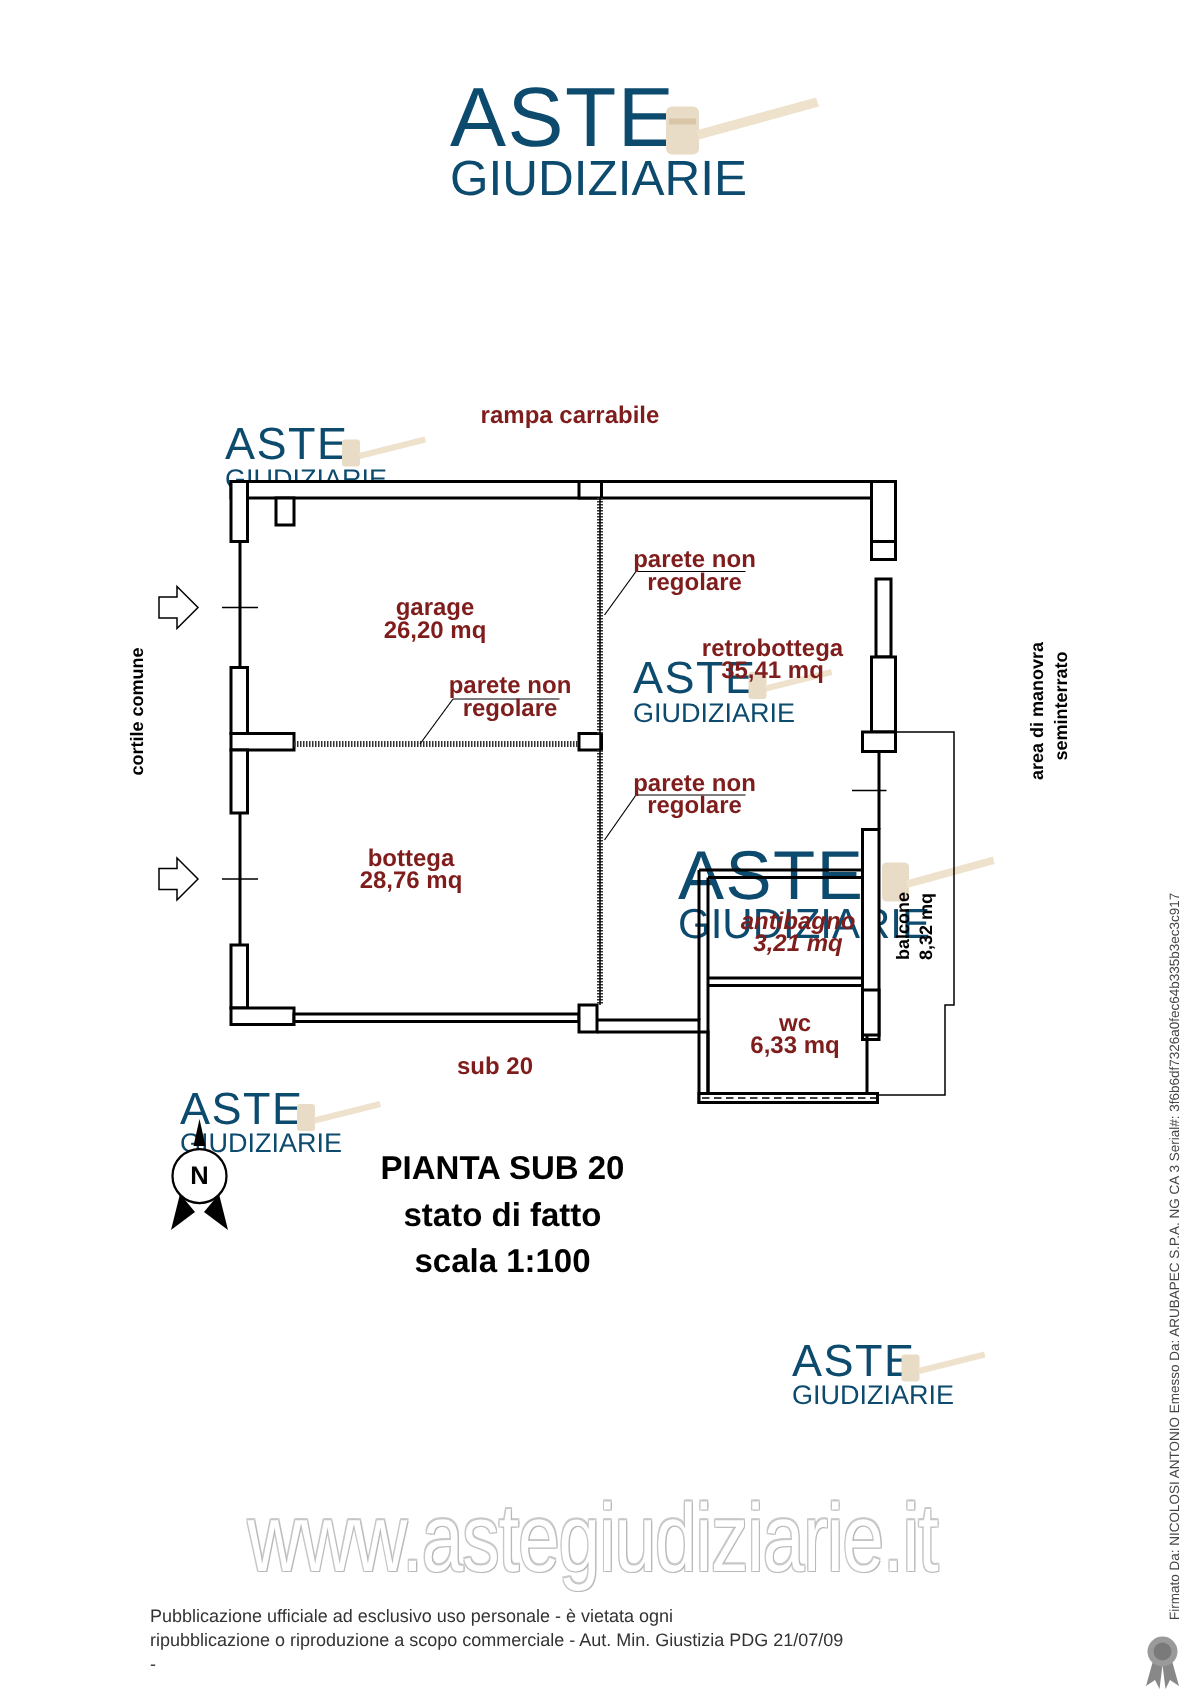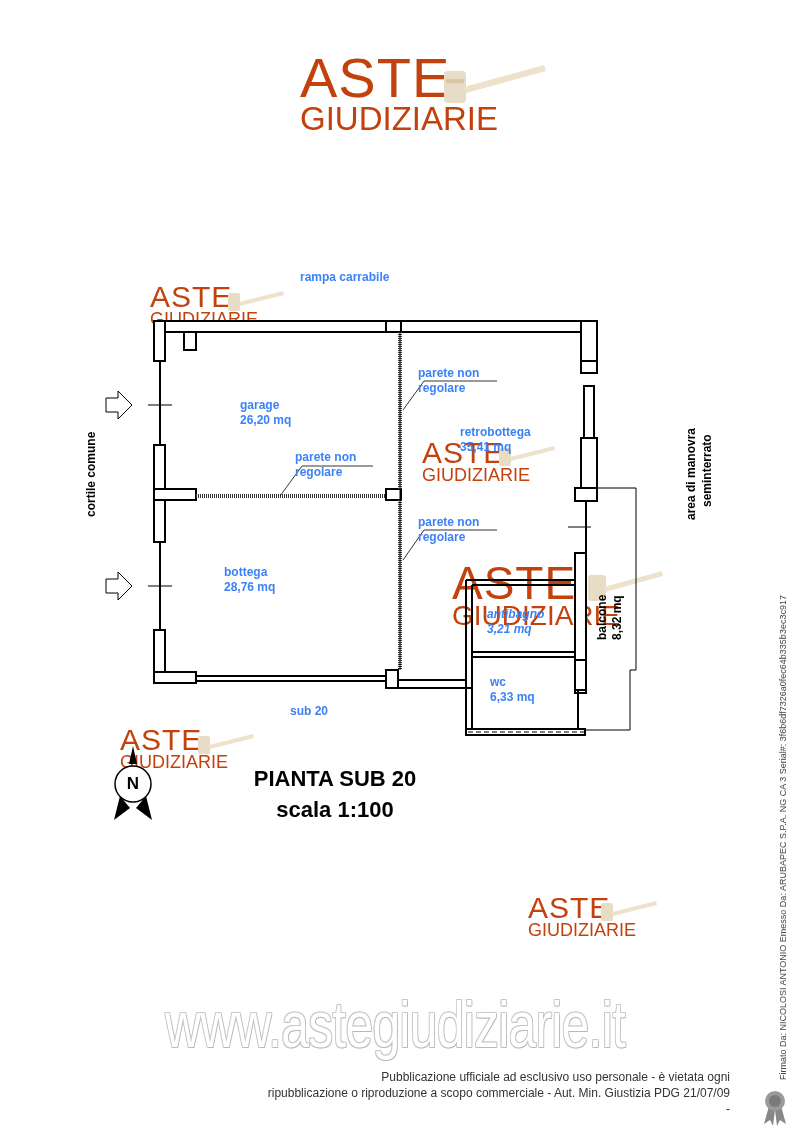--- a/index.html
+++ b/index.html
@@ -1,24 +1,24 @@
 <!DOCTYPE html>
 <html><head>
   <meta charset="utf-8">
   <style>
     html, body { margin: 0; padding: 0; background: #ffffff; }
     body { width: 800px; height: 1131px; position: relative; overflow: hidden; font-family: "Liberation Sans", sans-serif; color: #000; }
     .abs { position: absolute; }
-    .wm { position: absolute; color: #c2410c; font-family: "Liberation Sans", sans-serif; line-height: 1; }
+    .wm { position: absolute; color: #0c4a6e; font-family: "Liberation Sans", sans-serif; line-height: 1; }
     .wm .aste { display: block; letter-spacing: 1px; }
     .wm .giud { display: block; }
-    .label { position: absolute; font-family: "Liberation Sans", sans-serif; font-weight: bold; font-size: 12px; text-align: left; line-height: 15px; color: #3b82f6; }
+    .label { position: absolute; font-family: "Liberation Sans", sans-serif; font-weight: bold; font-size: 16px; text-align: center; line-height: 15px; color: #7f1d1d; }
     .title { position: absolute; font-family: "Liberation Sans", sans-serif; font-weight: bold; text-align: center; color: #000; }
     .vert { position: absolute; font-weight: bold; font-size: 12px; transform-origin: left top; transform: rotate(-90deg); white-space: nowrap; }
-    .footer { position: absolute; font-size: 12px; color: #333; text-align: right; line-height: 16px; }
+    .footer { position: absolute; font-size: 12px; color: #333; text-align: left; line-height: 16px; }
     .site { position: absolute; font-size: 64px; color: #ffffff; letter-spacing: -1px; text-shadow: 0 0 1px #aaa, 1px 1px 0 #bbb, -1px -1px 0 #ccc, 1px -1px 0 #ccc, -1px 1px 0 #ccc; font-family: "Liberation Sans", sans-serif; }
     .sig { position: absolute; font-size: 9px; color: #444; transform-origin: left top; transform: rotate(-90deg); white-space: nowrap; }
   </style>
 </head>
 <body>
 
 <div class="wm" style="left:300px; top:50px;">
   <span class="aste" style="font-size:56px;">ASTE</span>
   <span class="giud" style="font-size:33px; margin-top:-4px;">GIUDIZIARIE</span>
 </div>
@@ -196,20 +196,21 @@
 <svg class="abs" style="left:112px; top:746px;" width="42" height="76" viewBox="0 0 42 76">
   <polygon points="21,0 17,18 25,18" fill="#000"></polygon>
   <circle cx="21" cy="38" r="18" fill="#fff" stroke="#000" stroke-width="1.5"></circle>
   <polygon points="8,50 2,74 18,62" fill="#000"></polygon>
   <polygon points="34,50 40,74 24,62" fill="#000"></polygon>
 </svg>
 <div class="abs" style="left:112px; top:774px; width:42px; text-align:center; font-weight:bold; font-size:17px;">N</div>
 
 <div class="title" style="left:220px; top:763px; width:230px; font-size:22px; line-height:31px;">
   <div>PIANTA SUB 20</div>
+  <div>stato di fatto</div>
   <div>scala 1:100</div>
 </div>
 
 <div class="site" style="left:165px; top:988px; transform: scaleX(0.78); transform-origin:left top;">www.astegiudiziarie.it</div>
 
 <div class="footer" style="left:100px; top:1069px; width:630px;">
   <div>Pubblicazione ufficiale ad esclusivo uso personale - è vietata ogni</div>
   <div>ripubblicazione o riproduzione a scopo commerciale - Aut. Min. Giustizia PDG 21/07/09</div>
   <div>-</div>
 </div>

